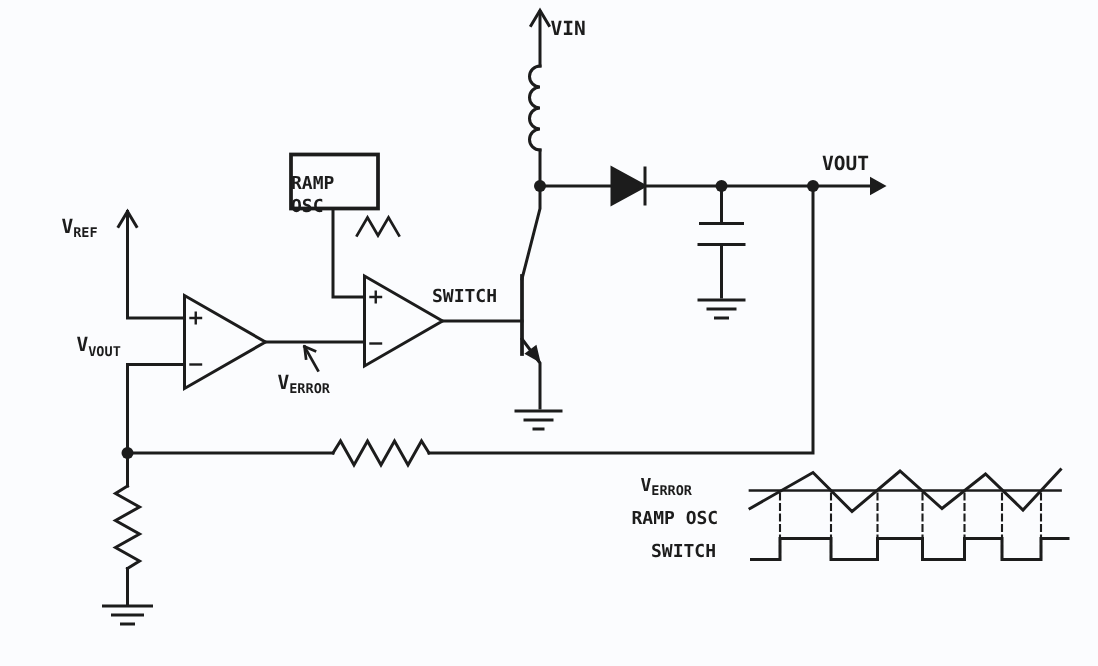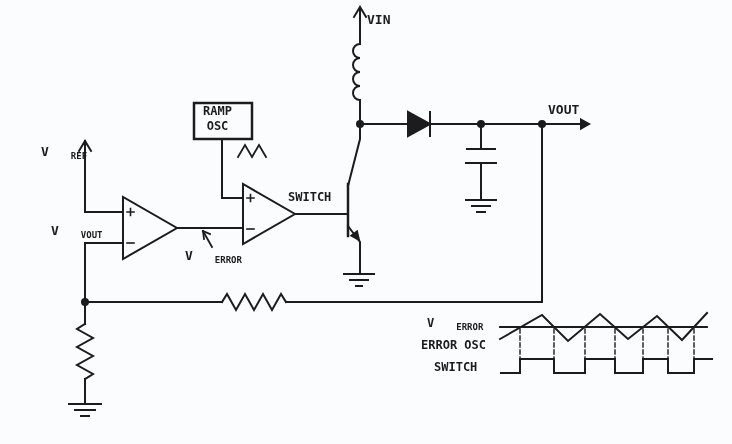--- a/index.html
+++ b/index.html
@@ -9,25 +9,25 @@
     position:relative; width:732px; height:444px;
     background:var(--background); overflow:hidden;
     font-family:"DejaVu Sans Mono", monospace;
   }
   svg { position:absolute; left:0; top:0; color:var(--stroke); }
   .label {
     position:absolute; font-weight:bold; color:var(--stroke);
     font-size:13px; line-height:13px; white-space:nowrap;
     font-family:"DejaVu Sans Mono", monospace;
   }
-  .sub { font-size:9px; vertical-align:-3px; letter-spacing:0;margin-left:22px; }
+  .sub { font-size:9px; vertical-align:-3px; letter-spacing:0; }
   .sm { font-size:12px; line-height:12px; }
   .boxtext {
-    position:absolute; left:194px; top:104px; width:47px;
-    text-align:center; font-weight:bold; color:var(--stroke);
+    position:absolute; left:194px; top:115px; width:47px;
+    font-weight:bold; color:var(--stroke);
     font-size:12px; line-height:15px;
   }
   .watermark {
     position:absolute; right:3px; top:406px; font-size:24px; font-weight:bold;
     color:var(--watermark); letter-spacing:1px;
     font-family:"DejaVu Sans", sans-serif;
     text-shadow:1px 1px 0 #ffffff, -1px -1px 0 #777777;
   }
 </style>
 </head>
@@ -159,16 +159,16 @@
   <div class="label sm" style="left:288px; top:191px;">SWITCH</div>
 
   <div class="boxtext">
     <div>RAMP</div>
     <div>OSC</div>
   </div>
 
   <div class="label sm" style="left:427px; top:317px;">
     <span>V</span><span class="sub">ERROR</span>
   </div>
-  <div class="label sm" style="left:421px; top:339px;">ERROR OSC</div>
+  <div class="label sm" style="left:421px; top:339px;">RAMP OSC</div>
   <div class="label sm" style="left:434px; top:361px;">SWITCH</div>
 
 </div>
 
 </body></html>

